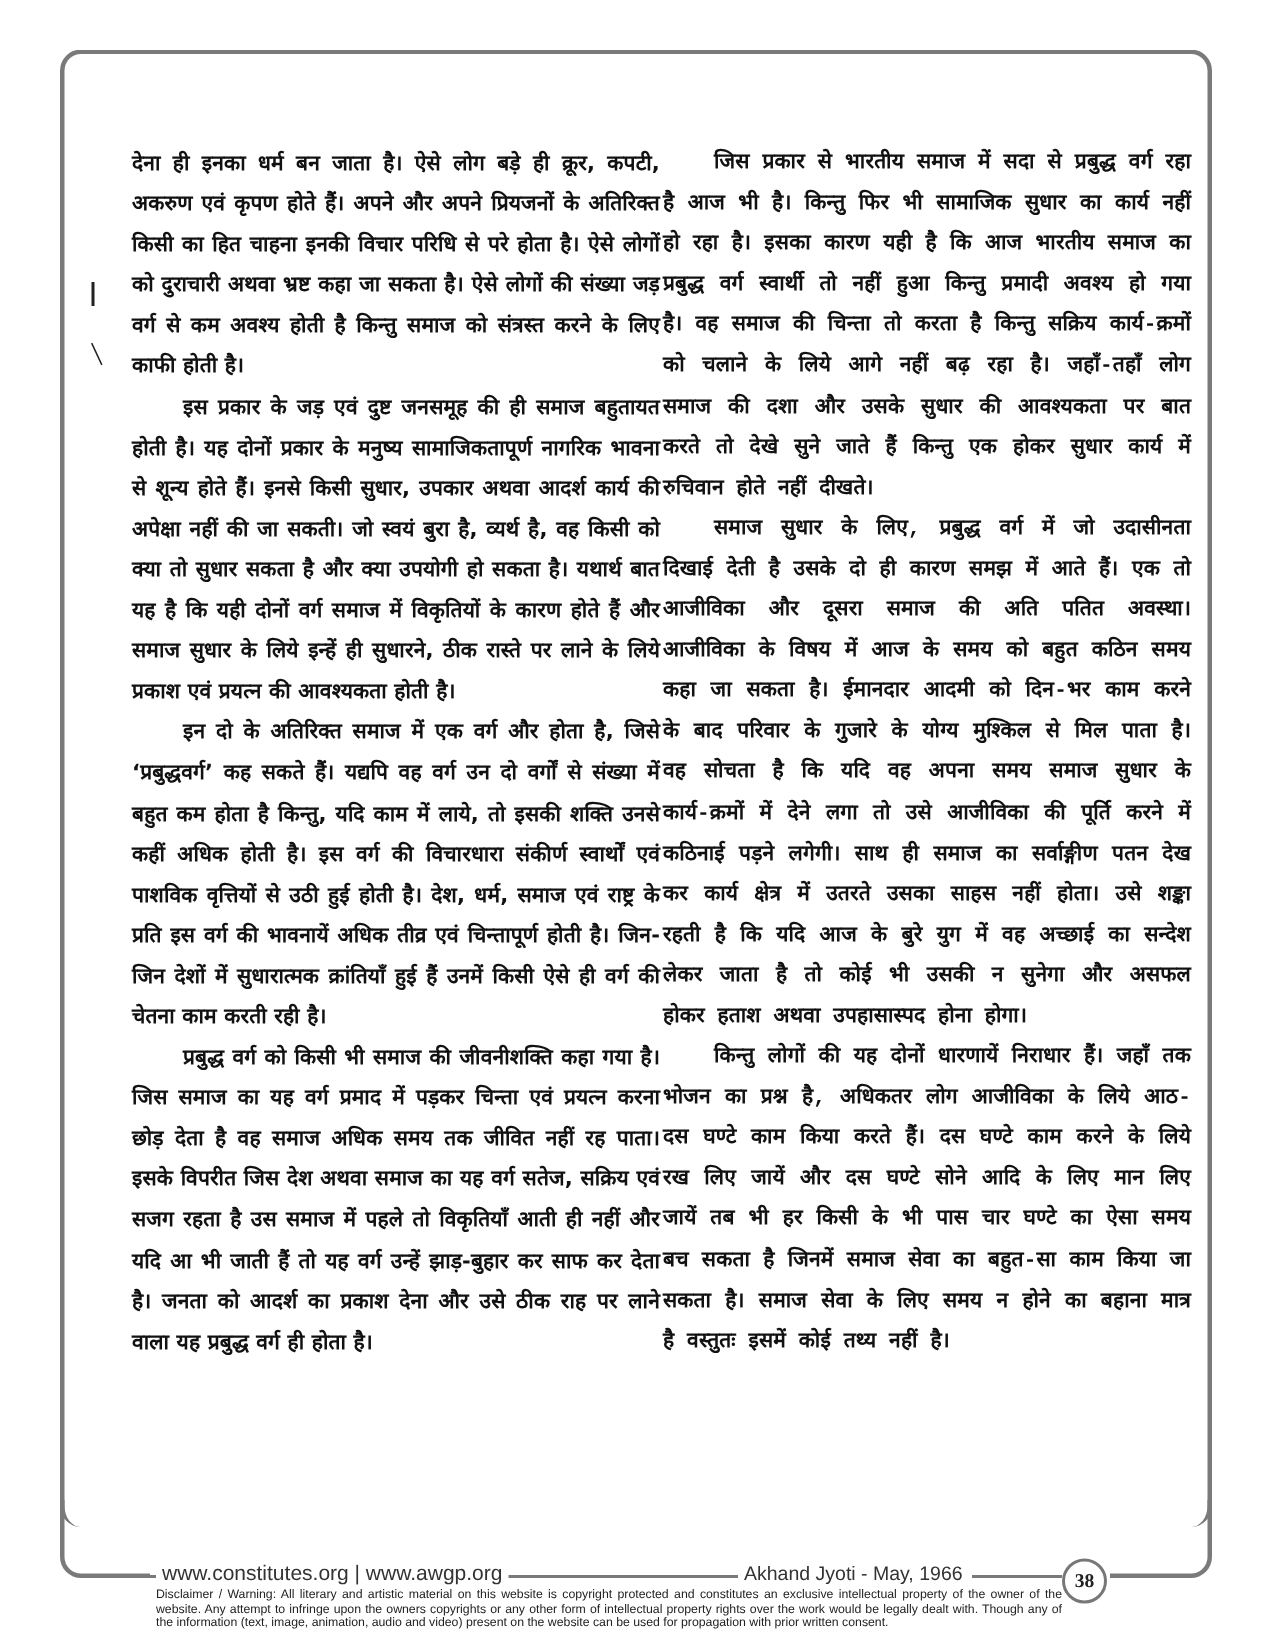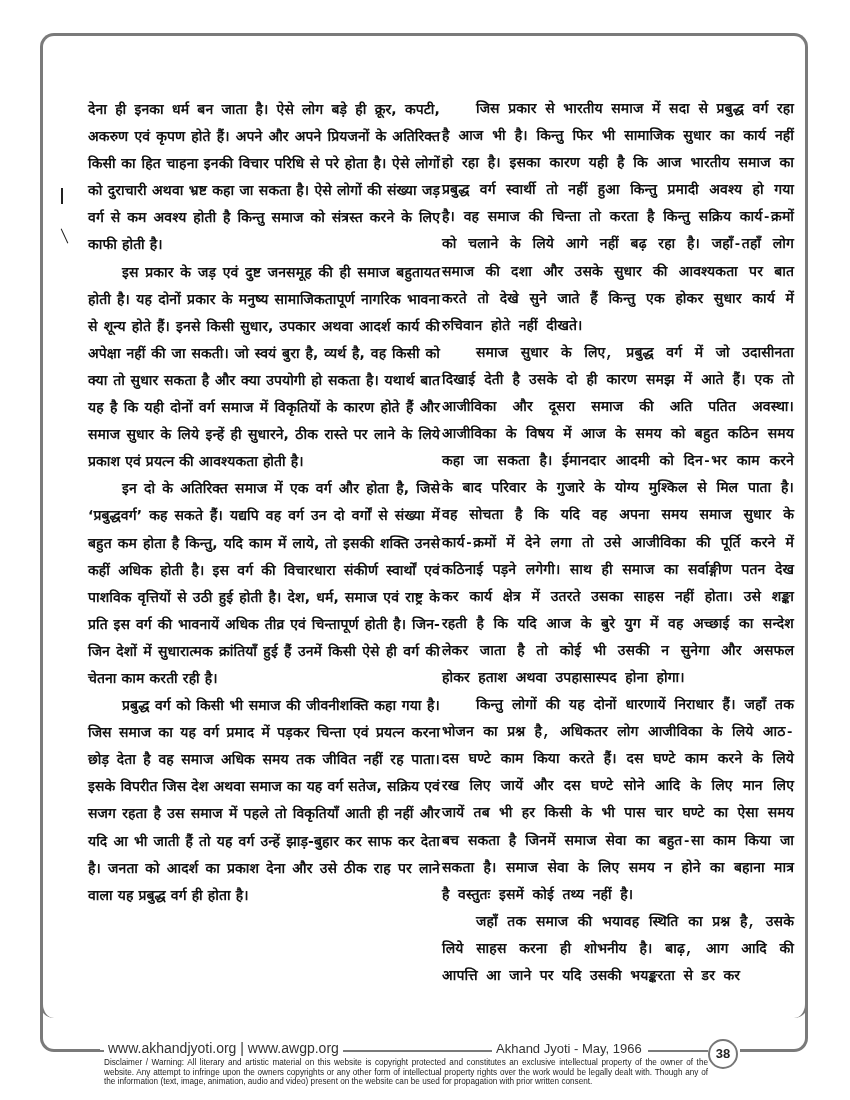--- a/index.html
+++ b/index.html
@@ -21,21 +21,21 @@
   .col.right { left:442px;font-family:Liberation Mono, monospace; }
   .col p { margin:0 0 0 0; text-indent:0; }
   .col p.indent { text-indent:34px; }
   .footer-line { position:absolute; top:1050px; height:2px; background:#7a7a7a; }
   .footer-sites { position:absolute; left:104px; top:1040px; font-family:"Liberation Sans", sans-serif;
                   font-size:14px; color:#333; background:#fff; padding:0 4px; }
   .footer-mag { position:absolute; left:492px; top:1041px; font-family:"Liberation Sans", sans-serif;
                 font-size:13px; color:#333; background:#fff; padding:0 6px 0 4px; }
   .page-num { position:absolute; left:708px; top:1039px; width:26px; height:26px;
               border:2px solid #777; border-radius:50%; background:#fff;
-              font-family:Liberation Sans, sans-serif; font-weight:bold; font-size:13px;
+              font-family:Liberation Serif, serif; font-weight:bold; font-size:13px;
               text-align:center; line-height:26px; color:#222; }
   .disclaimer { position:absolute; left:104px; top:1058px; width:604px;
                 font-family:"Liberation Sans", sans-serif; font-size:8.2px; line-height:9.6px;
                 color:#222; text-align:justify; }
   .disclaimer b { font-weight:normal; }
   .margin-mark { position:absolute; background:#222; }
 </style>
 </head>
 <body>
 
@@ -50,24 +50,23 @@
   <p>देना ही इनका धर्म बन जाता है। ऐसे लोग बड़े ही क्रूर, कपटी, अकरुण एवं कृपण होते हैं। अपने और अपने प्रियजनों के अतिरिक्त किसी का हित चाहना इनकी विचार परिधि से परे होता है। ऐसे लोगों को दुराचारी अथवा भ्रष्ट कहा जा सकता है। ऐसे लोगों की संख्या जड़ वर्ग से कम अवश्य होती है किन्तु समाज को संत्रस्त करने के लिए काफी होती है।</p>
   <p class="indent">इस प्रकार के जड़ एवं दुष्ट जनसमूह की ही समाज बहुतायत होती है। यह दोनों प्रकार के मनुष्य सामाजिकतापूर्ण नागरिक भावना से शून्य होते हैं। इनसे किसी सुधार, उपकार अथवा आदर्श कार्य की अपेक्षा नहीं की जा सकती। जो स्वयं बुरा है, व्यर्थ है, वह किसी को क्या तो सुधार सकता है और क्या उपयोगी हो सकता है। यथार्थ बात यह है कि यही दोनों वर्ग समाज में विकृतियों के कारण होते हैं और समाज सुधार के लिये इन्हें ही सुधारने, ठीक रास्ते पर लाने के लिये प्रकाश एवं प्रयत्न की आवश्यकता होती है।</p>
   <p class="indent">इन दो के अतिरिक्त समाज में एक वर्ग और होता है, जिसे ‘प्रबुद्धवर्ग’ कह सकते हैं। यद्यपि वह वर्ग उन दो वर्गों से संख्या में बहुत कम होता है किन्तु, यदि काम में लाये, तो इसकी शक्ति उनसे कहीं अधिक होती है। इस वर्ग की विचारधारा संकीर्ण स्वार्थों एवं पाशविक वृत्तियों से उठी हुई होती है। देश, धर्म, समाज एवं राष्ट्र के प्रति इस वर्ग की भावनायें अधिक तीव्र एवं चिन्तापूर्ण होती है। जिन-जिन देशों में सुधारात्मक क्रांतियाँ हुई हैं उनमें किसी ऐसे ही वर्ग की चेतना काम करती रही है।</p>
   <p class="indent">प्रबुद्ध वर्ग को किसी भी समाज की जीवनीशक्ति कहा गया है। जिस समाज का यह वर्ग प्रमाद में पड़कर चिन्ता एवं प्रयत्न करना छोड़ देता है वह समाज अधिक समय तक जीवित नहीं रह पाता। इसके विपरीत जिस देश अथवा समाज का यह वर्ग सतेज, सक्रिय एवं सजग रहता है उस समाज में पहले तो विकृतियाँ आती ही नहीं और यदि आ भी जाती हैं तो यह वर्ग उन्हें झाड़-बुहार कर साफ कर देता है। जनता को आदर्श का प्रकाश देना और उसे ठीक राह पर लाने वाला यह प्रबुद्ध वर्ग ही होता है।</p>
 </div>
 
 <div class="col right">
   <p class="indent">जिस प्रकार से भारतीय समाज में सदा से प्रबुद्ध वर्ग रहा है आज भी है। किन्तु फिर भी सामाजिक सुधार का कार्य नहीं हो रहा है। इसका कारण यही है कि आज भारतीय समाज का प्रबुद्ध वर्ग स्वार्थी तो नहीं हुआ किन्तु प्रमादी अवश्य हो गया है। वह समाज की चिन्ता तो करता है किन्तु सक्रिय कार्य-क्रमों को चलाने के लिये आगे नहीं बढ़ रहा है। जहाँ-तहाँ लोग समाज की दशा और उसके सुधार की आवश्यकता पर बात करते तो देखे सुने जाते हैं किन्तु एक होकर सुधार कार्य में रुचिवान होते नहीं दीखते।</p>
   <p class="indent">समाज सुधार के लिए, प्रबुद्ध वर्ग में जो उदासीनता दिखाई देती है उसके दो ही कारण समझ में आते हैं। एक तो आजीविका और दूसरा समाज की अति पतित अवस्था। आजीविका के विषय में आज के समय को बहुत कठिन समय कहा जा सकता है। ईमानदार आदमी को दिन-भर काम करने के बाद परिवार के गुजारे के योग्य मुश्किल से मिल पाता है। वह सोचता है कि यदि वह अपना समय समाज सुधार के कार्य-क्रमों में देने लगा तो उसे आजीविका की पूर्ति करने में कठिनाई पड़ने लगेगी। साथ ही समाज का सर्वाङ्गीण पतन देख कर कार्य क्षेत्र में उतरते उसका साहस नहीं होता। उसे शङ्का रहती है कि यदि आज के बुरे युग में वह अच्छाई का सन्देश लेकर जाता है तो कोई भी उसकी न सुनेगा और असफल होकर हताश अथवा उपहासास्पद होना होगा।</p>
   <p class="indent">किन्तु लोगों की यह दोनों धारणायें निराधार हैं। जहाँ तक भोजन का प्रश्न है, अधिकतर लोग आजीविका के लिये आठ-दस घण्टे काम किया करते हैं। दस घण्टे काम करने के लिये रख लिए जायें और दस घण्टे सोने आदि के लिए मान लिए जायें तब भी हर किसी के भी पास चार घण्टे का ऐसा समय बच सकता है जिनमें समाज सेवा का बहुत-सा काम किया जा सकता है। समाज सेवा के लिए समय न होने का बहाना मात्र है वस्तुतः इसमें कोई तथ्य नहीं है।</p>
-  <p class="indent">जहाँ तक समाज की भयावह स्थिति का प्रश्न है, उसके लिये साहस करना ही शोभनीय है। बाढ़, आग आदि की आपत्ति आ जाने पर यदि उसकी भयङ्करता से डर कर</p>
 </div>
 
 <div class="footer-line" style="left:100px;width:608px;"></div>
-<span class="footer-sites">www.akhandjyoti.org | www.awgp.org</span>
+<span class="footer-sites">www.constitutes.org | www.awgp.org</span>
 <span class="footer-mag">Akhand Jyoti - May, 1966</span>
 <div class="page-num">38</div>
 
 <div class="disclaimer">
   <b>Disclaimer / Warning:</b>
   <span>All literary and artistic material on this website is copyright protected and constitutes an exclusive intellectual property of the owner of the website. Any attempt to infringe upon the owners copyrights or any other form of intellectual property rights over the work would be legally dealt with. Though any of the information (text, image, animation, audio and video) present on the website can be used for propagation with prior written consent.</span>
 </div>
 
 </body></html>

